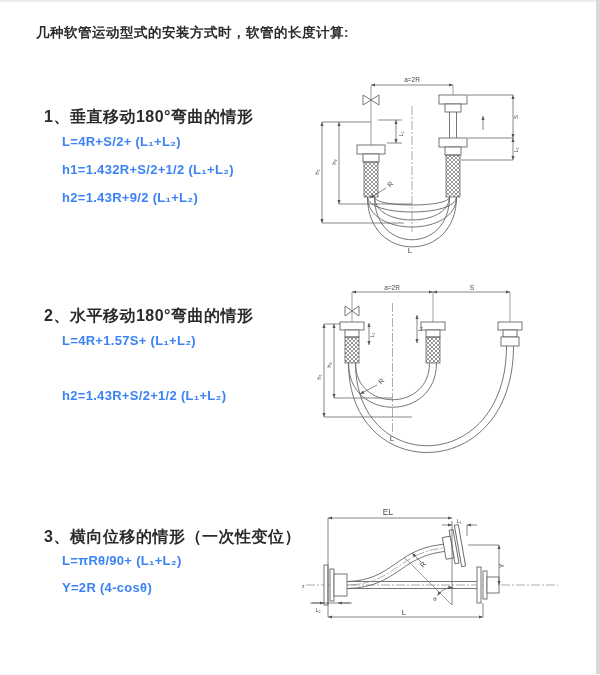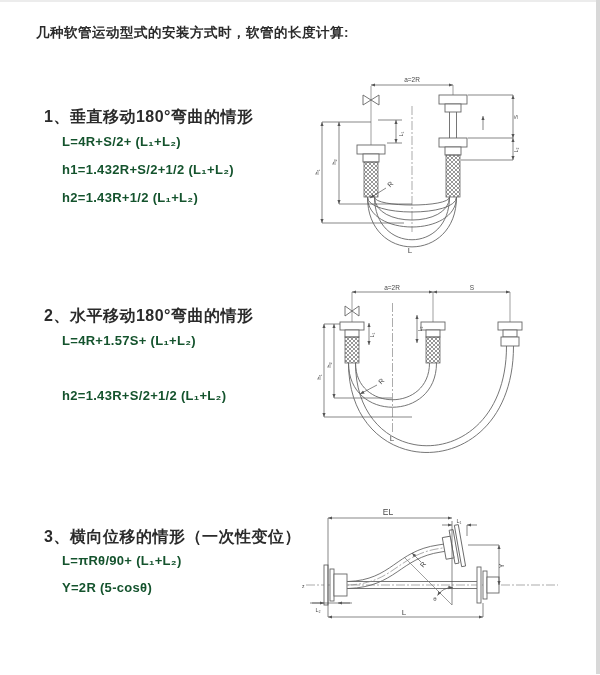--- a/index.html
+++ b/index.html
@@ -2,21 +2,21 @@
 <html><head>
 <meta charset="utf-8">
 <style>
   html,body{margin:0;padding:0;background:#fff;}
   #page{position:relative;width:600px;height:674px;background:#ffffff;overflow:hidden;
         font-family:"Liberation Sans",sans-serif;color:#2b2b2b;}
   .edge-right{position:absolute;top:0;right:0;width:4px;height:100%;background:#d8d8d8;}
   .edge-top{position:absolute;top:0;left:0;width:100%;height:2px;background:#ececec;}
   .title{position:absolute;left:36px;top:24px;font-size:13.5px;font-weight:bold;letter-spacing:.5px;}
   .sec-head{position:absolute;left:44px;font-size:16px;font-weight:bold;letter-spacing:.5px;}
-  .formula{position:absolute;left:62px;font-size:13px;font-weight:bold;color:#14532d;letter-spacing:.3px;}
+  .formula{position:absolute;left:62px;font-size:13px;font-weight:bold;color:#3b82f6;letter-spacing:.3px;}
   svg{position:absolute;overflow:visible;}
   svg text{font-family:"Liberation Sans",sans-serif;fill:#4a4a4a;}
   .ln{stroke:#666;stroke-width:.9;fill:none;}
   .thin{stroke:#777;stroke-width:.7;fill:none;}
   .dim{stroke:#555;stroke-width:.7;fill:none;}
   .cl{stroke:#888;stroke-width:.7;fill:none;stroke-dasharray:9 2 2 2;}
   .hoseln{stroke:#666;stroke-width:.9;fill:none;}
   .fl{fill:#fff;stroke:#666;stroke-width:.9;}
 </style>
 </head>
@@ -24,29 +24,29 @@
 
 <div id="page">
   <div class="edge-top"></div>
   <div class="edge-right"></div>
 
   <div class="title">几种软管运动型式的安装方式时，软管的长度计算:</div>
 
   <div class="sec-head" style="top:107px">1、垂直移动180°弯曲的情形</div>
   <div class="formula" style="top:134px">L=4R+S/2+ (L₁+L₂)</div>
   <div class="formula" style="top:162px">h1=1.432R+S/2+1/2 (L₁+L₂)</div>
-  <div class="formula" style="top:190px">h2=1.43R+1/2 (L₁+L₂)</div>
+  <div class="formula" style="top:190px">h2=1.43R+9/2 (L₁+L₂)</div>
 
   <div class="sec-head" style="top:306px">2、水平移动180°弯曲的情形</div>
   <div class="formula" style="top:333px">L=4R+1.57S+ (L₁+L₂)</div>
   <div class="formula" style="top:388px">h2=1.43R+S/2+1/2 (L₁+L₂)</div>
 
   <div class="sec-head" style="top:527px">3、横向位移的情形（一次性变位）</div>
   <div class="formula" style="top:553px">L=πRθ/90+ (L₁+L₂)</div>
-  <div class="formula" style="top:580px">Y=2R (5-cosθ)</div>
+  <div class="formula" style="top:580px">Y=2R (4-cosθ)</div>
 
   <svg style="left:308px;top:70px" width="255" height="185" viewBox="0 0 255 185">
     <defs>
       <marker id="arr1" viewBox="0 0 10 10" refX="9" refY="5" markerWidth="7" markerHeight="7" orient="auto-start-reverse">
         <path d="M0,1.5 L9,5 L0,8.5 z" fill="#555"></path>
       </marker>
       <pattern id="hatch1" width="4" height="4" patternUnits="userSpaceOnUse">
         <path d="M0,4 L4,0 M0,0 L4,4" stroke="#6a6a6a" stroke-width=".7"></path>
       </pattern>
     </defs>

